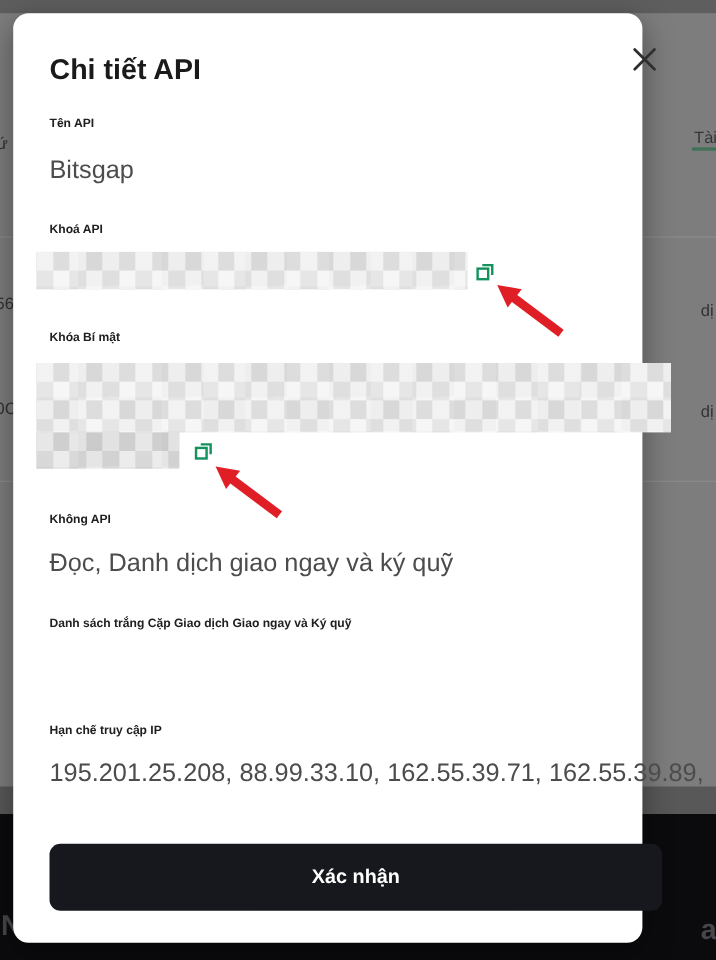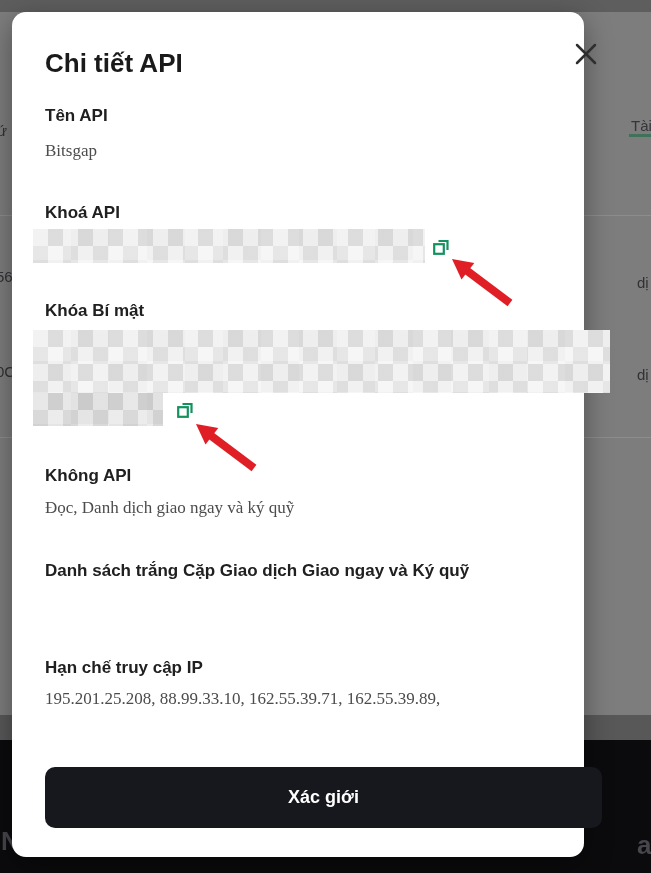--- a/index.html
+++ b/index.html
@@ -17,22 +17,22 @@
   .bd-frag-big{position:absolute;color:#46464c;font-size:26px;font-weight:700;white-space:nowrap;}
   .bd-tab-underline{position:absolute;left:629px;top:134px;width:22px;height:3px;background:#3f7258;}
   
   .modal{
     position:absolute;left:12px;top:12px;width:572px;height:845px;
     background:#ffffff;border-radius:14px;
     box-shadow:0 8px 28px rgba(0,0,0,.38);
   }
   .m-title{position:absolute;left:33px;top:36px;font-size:26px;font-weight:700;color:#1a1a1a;}
   .m-close{position:absolute;left:561px;top:29px;width:26px;height:26px;cursor:pointer;}
-  .lbl{position:absolute;left:33px;font-size:17px;font-weight:700;color:#202020;white-space:nowrap;}
-  .val{position:absolute;left:33px;font-size:17px;font-weight:400;color:#4c4c4c;white-space:nowrap;font-family:Liberation Serif, serif;}
+  .lbl{position:absolute;left:33px;font-size:11px;font-weight:700;color:#202020;white-space:nowrap;}
+  .val{position:absolute;left:33px;font-size:23px;font-weight:400;color:#4c4c4c;white-space:nowrap;}
   
   .mosaic{
     position:absolute;background-color:#ececec;
     background-image:
       repeating-conic-gradient(from 0deg, rgba(211,211,211,.60) 0% 25%, rgba(255,255,255,.55) 25% 50%, rgba(221,221,221,.40) 50% 75%, rgba(246,246,246,.65) 75% 100%),
       repeating-conic-gradient(from 0deg, rgba(195,195,195,.30) 0% 25%, rgba(255,255,255,0) 25% 50%);
     background-size:30px 34px,76px 62px;
   }
   .mosaic-dark{
     background-color:#e0e0e0;
@@ -118,16 +118,16 @@
 
     <div class="lbl" style="top:454px">Không API</div>
     <div class="val" style="top:486px">Đọc, Danh dịch giao ngay và ký quỹ</div>
 
     <div class="lbl" style="top:549px">Danh sách trắng Cặp Giao dịch Giao ngay và Ký quỹ</div>
 
     <div class="lbl" style="top:646px">Hạn chế truy cập IP</div>
     <div class="val" style="top:677px">195.201.25.208, 88.99.33.10, 162.55.39.71, 162.55.39.89,</div>
 
     <button class="confirm-btn">
-      <span>Xác giới</span>
+      <span>Xác nhận</span>
     </button>
   </div>
 </div>
 
 </body></html>

